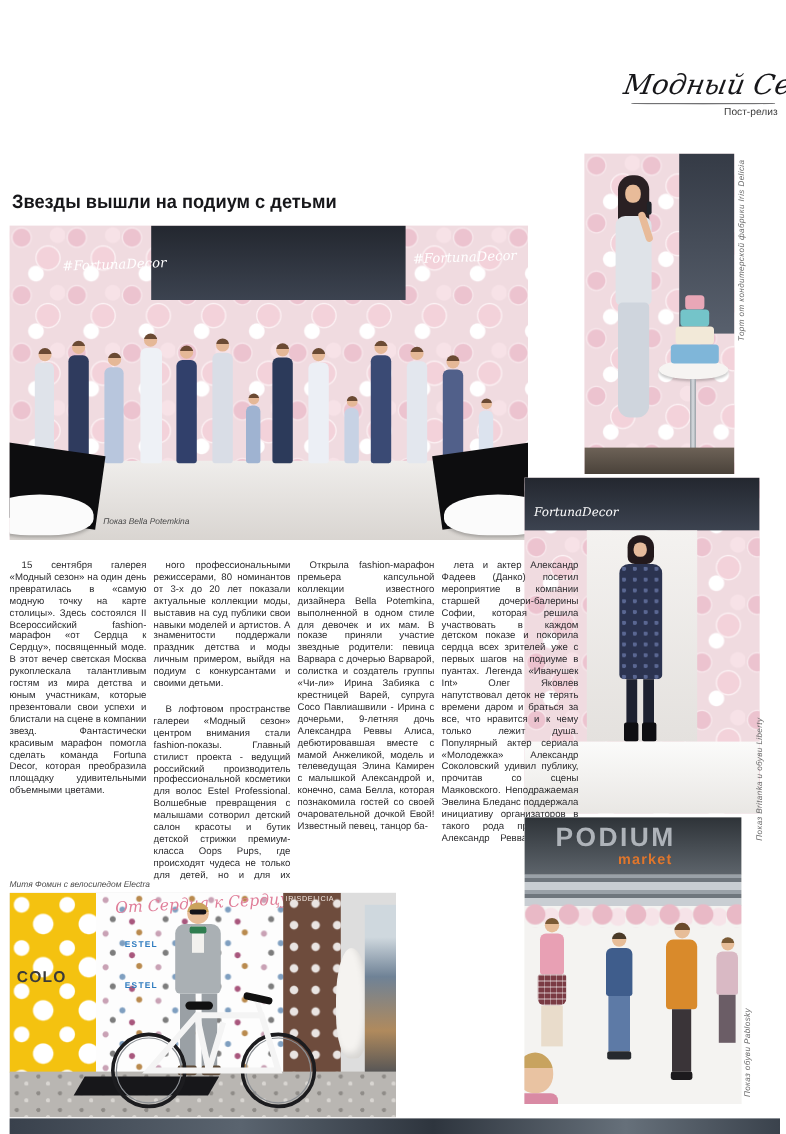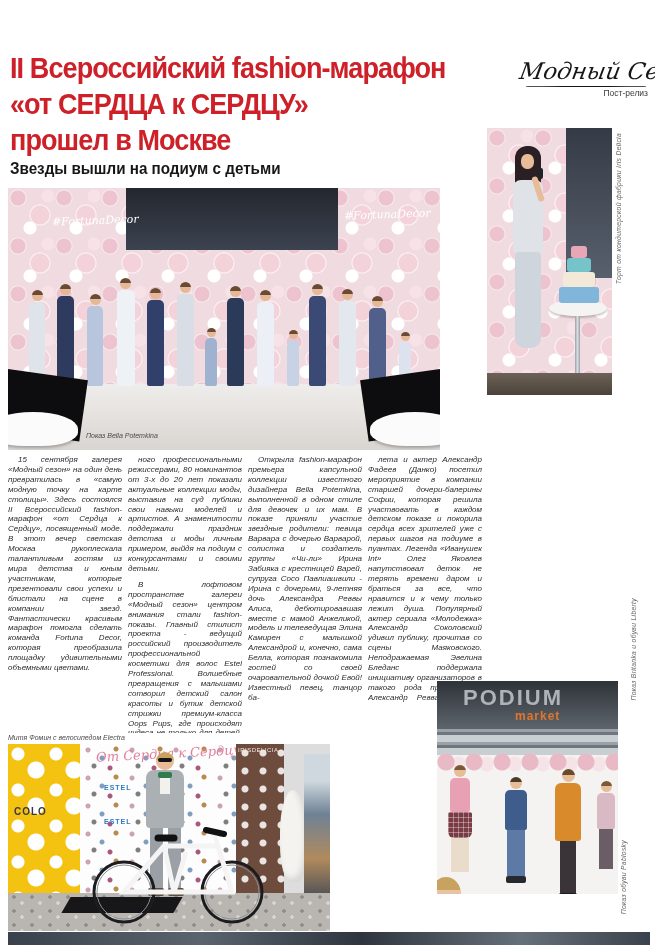--- a/index.html
+++ b/index.html
@@ -31,21 +31,21 @@
         font-style:italic;font-size:6.8px;color:#6a6a6a;white-space:nowrap;letter-spacing:.3px;}
   .scriptwhite{font-family:"DejaVu Serif",serif;font-style:italic;color:#fff;}
   
   .fig{position:absolute;}
   .fig .head{width:11px;height:11px;border-radius:50%;margin:0 auto;
         background:linear-gradient(#6b4a33 42%,#e5b897 42%);}
   .fig .body{border-radius:5px 5px 2px 2px;margin:1px auto 0;}
   
   .col{position:absolute;width:114px;font-size:8px;line-height:9.9px;text-align:justify;
        color:#2b2b2e;overflow:hidden;}
-  .col p{margin:0 0 6px;text-indent:10px;font-style:italic;}
+  .col p{margin:11px 0 6px;text-indent:10px;}
   
   .darkband{position:absolute;background:linear-gradient(#23272f,#3c4350);}
   .stage{position:absolute;left:0;right:0;bottom:0;background:linear-gradient(#efedeb,#d9d5d1);}
   .spk{position:absolute;bottom:14px;width:84px;height:62px;background:#0d0d0f;}
   .swoosh{position:absolute;bottom:4px;width:90px;height:34px;background:#fbfbfb;border-radius:50% 50% 40% 40%;box-shadow:0 2px 3px rgba(0,0,0,.25);}
   .table-top{position:absolute;background:#f6f4f2;border-radius:50%;box-shadow:0 2px 2px rgba(0,0,0,.2);}
   .cake .tier{margin:0 auto;border-radius:3px;}
   .plaid{background:#7a3b44;background-image:
       repeating-linear-gradient(0deg,rgba(255,255,255,.35) 0 1px,rgba(0,0,0,0) 1px 5px),
       repeating-linear-gradient(90deg,rgba(255,255,255,.35) 0 1px,rgba(0,0,0,0) 1px 5px);}
@@ -73,25 +73,20 @@
       radial-gradient(circle at 22px 11px,#f6e3e8 0 7px,rgba(0,0,0,0) 8px);
       background-size:28px 20px;background-repeat:repeat-x;}
   .strip{position:absolute;left:8px;top:932px;width:642px;height:13px;
       background:linear-gradient(90deg,#39414c,#5a646f 30%,#2e353e 55%,#66707a 80%,#3a424c);}
 </style>
 </head>
 <body>
 
 <div class="page">
 
-  <div class="headline">
-    <span class="tline">II Всероссийский fashion-марафон</span>
-    <span class="tline">«от СЕРДЦА к СЕРДЦУ»</span>
-    <span class="tline">прошел в Москве</span>
-  </div>
   <div class="subtitle">Звезды вышли на подиум с детьми</div>
 
   <div class="brand">
     <span class="script">Модный Сезон</span>
     <span class="swash"></span>
     <span class="tagline">Пост-релиз</span>
   </div>
 
   <div class="photo roses" style="left:487px;top:128px;width:125px;height:267px;">
     <div class="darkband" style="right:0;top:0;width:46px;height:150px;background:linear-gradient(#353b46,#58606d);"></div>
@@ -181,40 +176,56 @@
           <div class="body" style="width:12px;height:44px;background:#dce3ee;"></div>
         </div>
     </div>
     <div class="spk" style="left:-8px;transform:rotate(8deg);"></div>
     <div class="spk" style="right:-8px;transform:rotate(-8deg);"></div>
     <div class="swoosh" style="left:-20px;"></div>
     <div class="swoosh" style="right:-20px;"></div>
     <div class="incap" style="left:78px;bottom:11px;">Показ Bella Potemkina</div>
   </div>
 
+  <div class="photo roses" style="left:437px;top:398px;width:196px;height:280px;">
+    <div class="darkband" style="left:0;top:0;width:100%;height:44px;"></div>
+    <div class="scriptwhite" style="position:absolute;left:8px;top:24px;font-size:10px;">FortunaDecor</div>
+    <div style="position:absolute;left:52px;top:44px;width:92px;height:176px;background:linear-gradient(#f4f2f0,#e4e1de);"></div>
+
+    <div>
+      <div style="position:absolute;left:86px;top:48px;width:22px;height:24px;background:#23191c;border-radius:10px 10px 6px 6px;"></div>
+      <div style="position:absolute;left:91px;top:54px;width:11px;height:12px;background:#e6bb9c;border-radius:45%;"></div>
+      <div style="position:absolute;left:79px;top:72px;width:36px;height:96px;border-radius:8px 8px 4px 4px;background:#2b3350;background-image:radial-gradient(circle at 4px 4px,#5a6792 0 1.6px,rgba(0,0,0,0) 2px);background-size:9px 9px;"></div>
+      <div style="position:absolute;left:85px;top:168px;width:9px;height:38px;background:#1d2130;"></div>
+      <div style="position:absolute;left:99px;top:168px;width:9px;height:38px;background:#1d2130;"></div>
+      <div style="position:absolute;left:83px;top:204px;width:12px;height:16px;background:#0e0e12;border-radius:2px;"></div>
+      <div style="position:absolute;left:98px;top:204px;width:12px;height:16px;background:#0e0e12;border-radius:2px;"></div>
+    </div>
+    <div style="position:absolute;left:0;bottom:0;width:100%;height:60px;background:linear-gradient(#fbfbfa,#e9e7e4);"></div>
+  </div>
   <div class="vcap" style="left:630px;top:598px;">Показ Britanka и обуви Liberty</div>
 
   <div class="col" style="left:8px;top:455px;height:278px;">
     <p>15 сентября галерея «Модный сезон» на один день превратилась в «самую модную точку на карте столицы». Здесь состоялся II Всероссийский fashion-марафон «от Сердца к Сердцу», посвященный моде. В этот вечер светская Москва рукоплескала талантливым гостям из мира детства и юным участникам, которые презентовали свои успехи и блистали на сцене в компании звезд. Фантастически красивым марафон помогла сделать команда Fortuna Decor, которая преобразила площадку удивительными объемными цветами.</p>
   </div>
   <div class="col" style="left:128px;top:455px;height:278px;">
     <p>ного профессиональными режиссерами, 80 номинантов от 3-х до 20 лет показали актуальные коллекции моды, выставив на суд публики свои навыки моделей и артистов. А знаменитости поддержали праздник детства и моды личным примером, выйдя на подиум с конкурсантами и своими детьми.</p>
     <p>В лофтовом пространстве галереи «Модный сезон» центром внимания стали fashion-показы. Главный стилист проекта - ведущий российский производитель профессиональной косметики для волос Estel Professional. Волшебные превращения с малышами сотворил детский салон красоты и бутик детской стрижки премиум-класса Oops Pups, где происходят чудеса не только для детей, но и для их родителей.</p>
   </div>
   <div class="col" style="left:248px;top:455px;height:288px;">
     <p>Открыла fashion-марафон премьера капсульной коллекции известного дизайнера Bella Potemkina, выполненной в одном стиле для девочек и их мам. В показе приняли участие звездные родители: певица Варвара с дочерью Варварой, солистка и создатель группы «Чи-ли» Ирина Забияка с крестницей Варей, супруга Сосо Павлиашвили - Ирина с дочерьми, 9-летняя дочь Александра Реввы Алиса, дебютировавшая вместе с мамой Анжеликой, модель и телеведущая Элина Камирен с малышкой Александрой и, конечно, сама Белла, которая познакомила гостей со своей очаровательной дочкой Евой! Известный певец, танцор ба-</p>
   </div>
   <div class="col" style="left:368px;top:455px;height:248px;">
     <p>лета и актер Александр Фадеев (Данко) посетил мероприятие в компании старшей дочери-балерины Софии, которая решила участвовать в каждом детском показе и покорила сердца всех зрителей уже с первых шагов на подиуме в пуантах. Легенда «Иванушек Int» Олег Яковлев напутствовал деток не терять времени даром и браться за все, что нравится и к чему только лежит душа. Популярный актер сериала «Молодежка» Александр Соколовский удивил публику, прочитав со сцены Маяковского. Неподражаемая Эвелина Бледанс поддержала инициативу организаторов в такого рода проектах, а Александр Ревва уехал с показа на</p>
   </div>
 
   <div class="incap" style="left:8px;top:734px;position:absolute;">Митя Фомин с велосипедом Electra</div>
   <div class="photo" style="left:8px;top:744px;width:322px;height:187px;background:#ddd;">
     <div class="dots-yellow" style="position:absolute;left:0;top:0;width:72px;height:150px;"></div>
-    <div style="position:absolute;left:6px;top:62px;font-size:10px;font-weight:bold;color:#3a3a3a;letter-spacing:1px;text-align:right;">COLO</div>
+    <div style="position:absolute;left:6px;top:62px;font-size:13px;font-weight:bold;color:#3a3a3a;letter-spacing:1px;text-align:right;">COLO</div>
     <div class="logo-wall" style="position:absolute;left:72px;top:0;width:158px;height:150px;"></div>
     <div style="position:absolute;left:96px;top:40px;font-size:7px;font-weight:bold;color:#2e7bbf;letter-spacing:1px;">ESTEL</div>
     <div style="position:absolute;left:96px;top:74px;font-size:7px;font-weight:bold;color:#2e7bbf;letter-spacing:1px;">ESTEL</div>
     <div class="scriptwhite" style="position:absolute;left:88px;top:2px;font-size:13px;color:#e07f9a;transform:rotate(-3deg);white-space:nowrap;">От Сердца к Сердцу</div>
     <div class="brick" style="position:absolute;left:228px;top:0;width:48px;height:160px;"></div>
     <div style="position:absolute;left:230px;top:3px;font-size:6px;color:#f3e9e2;letter-spacing:.5px;">IRISDELICIA</div>
     <div style="position:absolute;left:272px;top:46px;width:28px;height:92px;background:#f5f3f0;border-radius:46% 54% 40% 40%;box-shadow:inset -3px -4px 6px rgba(0,0,0,.12);"></div>
     <div style="position:absolute;left:296px;top:10px;width:26px;height:150px;background:linear-gradient(#cfd8de 18%,#6f8296 40%,#b08a5d 70%,#3c4654);"></div>
     <div class="granite" style="position:absolute;left:0;bottom:0;width:100%;height:38px;"></div>
     <div style="position:absolute;left:58px;bottom:18px;width:112px;height:16px;background:#17171a;transform:skewX(-30deg);"></div>
@@ -236,21 +247,21 @@
       <circle cx="46" cy="84" r="27" fill="none" stroke="#8b8f94" stroke-width="1"></circle>
       <circle cx="154" cy="84" r="30" fill="none" stroke="#1c1c1f" stroke-width="3"></circle>
       <circle cx="154" cy="84" r="27" fill="none" stroke="#8b8f94" stroke-width="1"></circle>
       <path d="M46 84 L86 38 L140 38 L154 84 L96 84 Z M96 84 L86 38 M96 84 L108 44" fill="none" stroke="#f4f4f4" stroke-width="5"></path>
       <path d="M80 30 L96 30" stroke="#111" stroke-width="7" stroke-linecap="round"></path>
       <path d="M140 38 L136 26" stroke="#f4f4f4" stroke-width="4"></path>
       <path d="M128 22 L146 26" stroke="#111" stroke-width="6" stroke-linecap="round"></path>
     </svg>
   </div>
 
-  <div class="photo" style="left:437px;top:681px;width:181px;height:213px;background:#f4f3f1;">
+  <div class="photo" style="left:437px;top:681px;width:181px;height:239px;background:#f4f3f1;">
     <div style="position:absolute;left:0;top:0;width:100%;height:48px;background:linear-gradient(#2e3338,#5d646b);"></div>
     <div style="position:absolute;left:26px;top:4px;font-size:22px;font-weight:bold;color:#aeb3b9;letter-spacing:2px;">PODIUM</div>
     <div style="position:absolute;left:78px;top:28px;font-size:12px;font-weight:bold;color:#e0762c;letter-spacing:1px;">market</div>
     <div class="rails" style="position:absolute;left:0;top:48px;width:100%;height:26px;"></div>
     <div class="garland" style="position:absolute;left:0;top:72px;width:100%;height:20px;"></div>
 
     <div>
       <div style="position:absolute;left:10px;top:84px;width:26px;">
         <div style="width:12px;height:12px;margin:0 auto;background:linear-gradient(#7a5a35 45%,#e7bd98 45%);border-radius:50%;"></div>
         <div style="width:20px;height:34px;margin:1px auto 0;background:#e8a0b4;border-radius:5px 5px 2px 2px;"></div>

